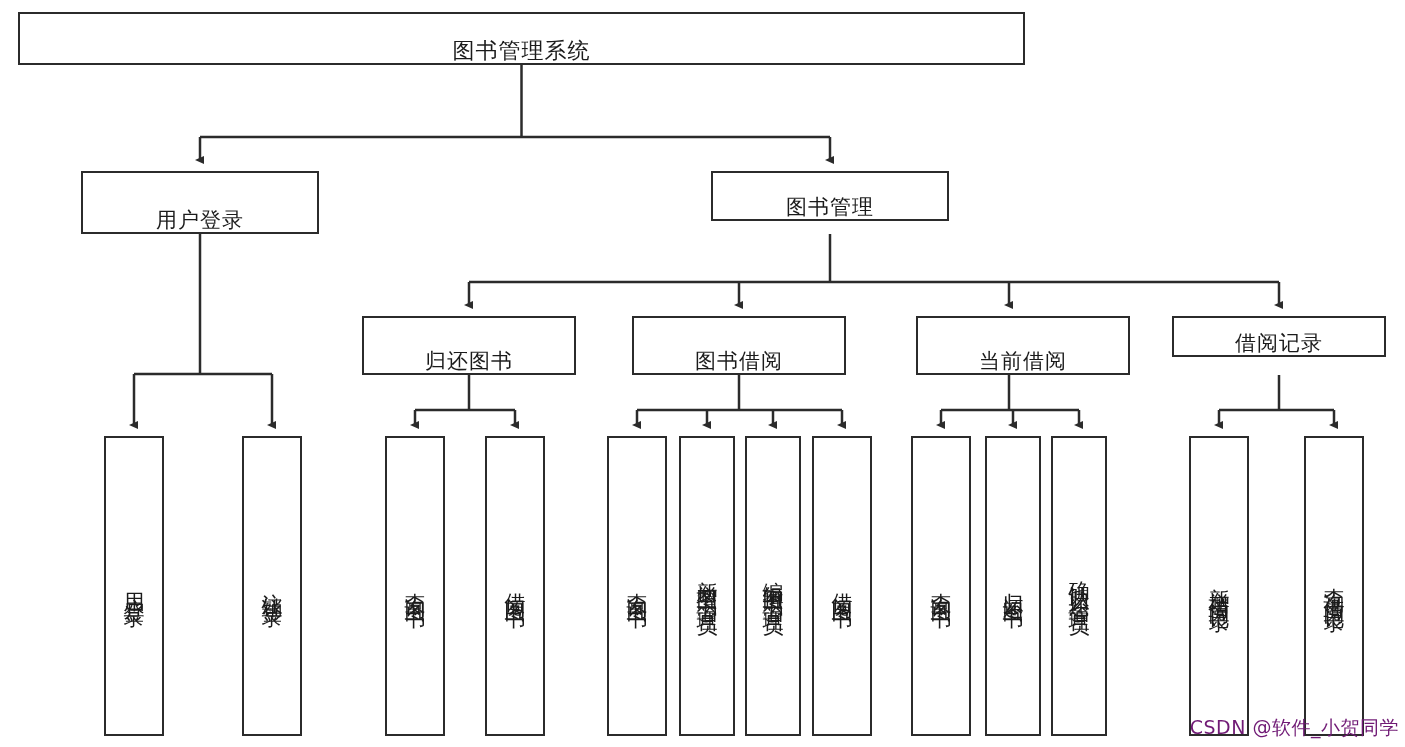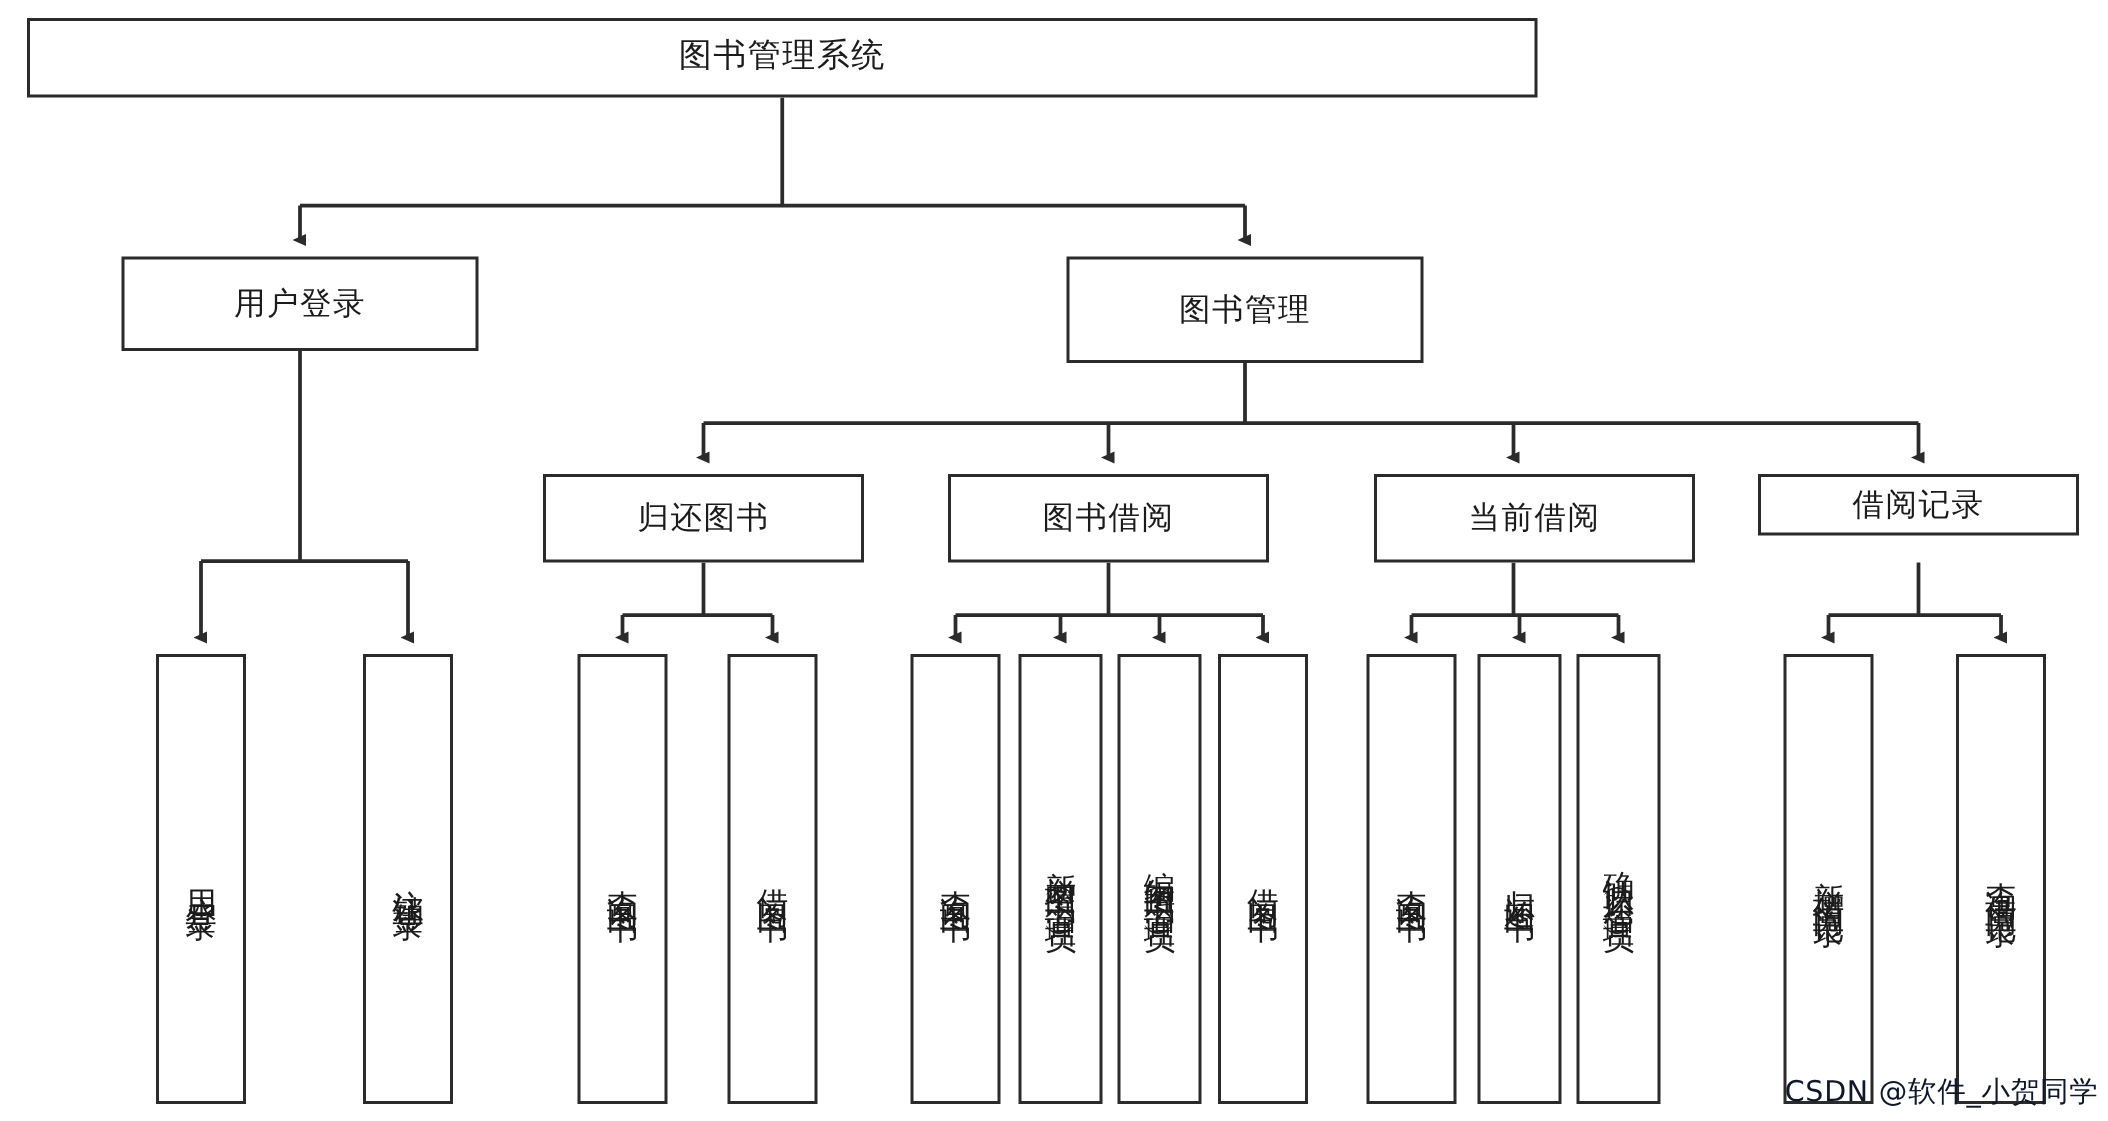--- a/index.html
+++ b/index.html
@@ -16,21 +16,21 @@
     height: 747px;
     background: #ffffff;
     overflow: hidden;
   }
   .node {
     position: absolute;
     box-sizing: border-box;
     border: 2.5px solid #2b2b2b;
     background: #ffffff;
     display: flex;
-    align-items: center;
+    align-items: flex-end;
     justify-content: center;
     color: #1b1b1b;
   }
   .node-h {
     font-size: 21px;
     letter-spacing: 1px;
     line-height: 1.1;
     white-space: nowrap;
   }
   .node-root {
@@ -58,21 +58,21 @@
     top: 0;
     width: 1405px;
     height: 747px;
     pointer-events: none;
   }
   .watermark {
     position: absolute;
     right: 6px;
     bottom: 6px;
     font-size: 19px;
-    color: #0f172a;
+    color: #701a75;
     white-space: nowrap;
     letter-spacing: 0.5px;
     padding-left: 20px;
   }
 </style>
 </head>
 <body>
 
 <div id="canvas">
 
@@ -119,21 +119,21 @@
       </g>
   </svg>
 
   <div id="nodes-layer">
       <div class="node node-h node-root" style="left: 18px; top: 12px; width: 1007px; height: 53px;">
         <span>图书管理系统</span>
       </div>
       <div class="node node-h" style="left: 81px; top: 171px; width: 238px; height: 63px;">
         <span>用户登录</span>
       </div>
-      <div class="node node-h" style="left: 711px; top: 171px; width: 238px; height: 71px;">
+      <div class="node node-h" style="left: 711px; top: 171px; width: 238px; height: 50px;">
         <span>图书管理</span>
       </div>
       <div class="node node-h" style="left: 362px; top: 316px; width: 214px; height: 59px;">
         <span>归还图书</span>
       </div>
       <div class="node node-h" style="left: 632px; top: 316px; width: 214px; height: 59px;">
         <span>图书借阅</span>
       </div>
       <div class="node node-h" style="left: 916px; top: 316px; width: 214px; height: 59px;">
         <span>当前借阅</span>

